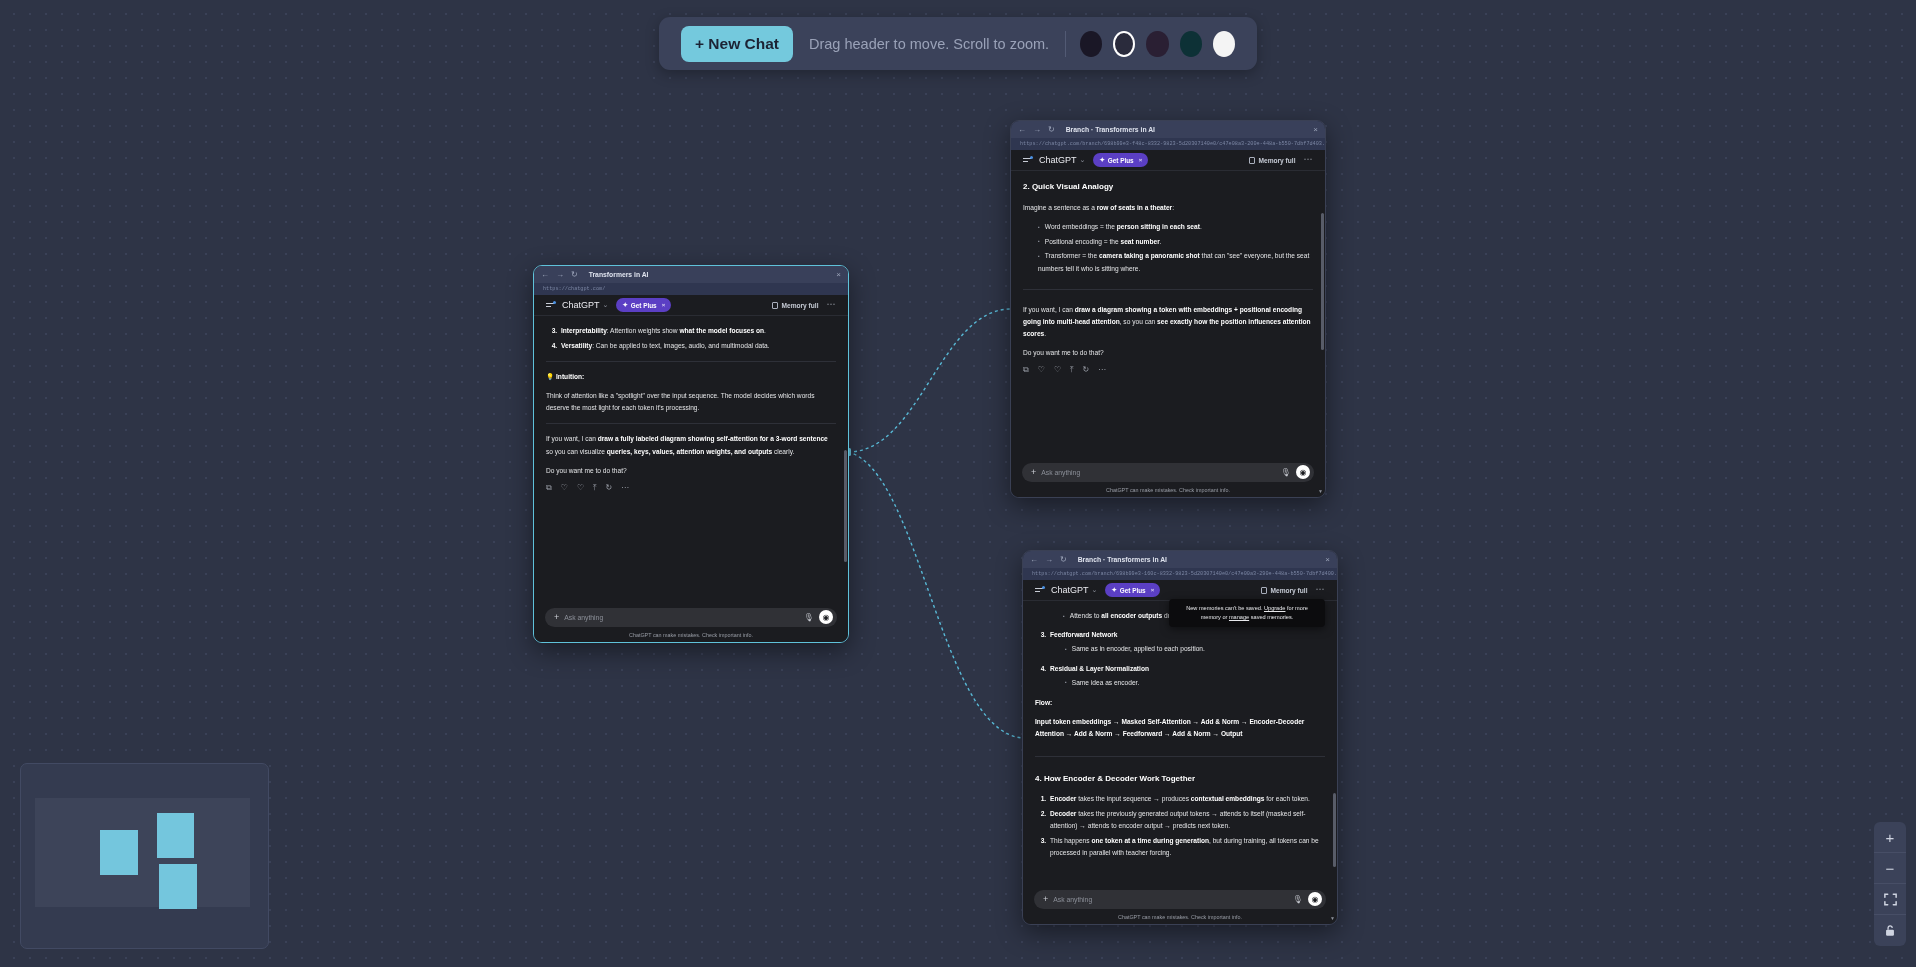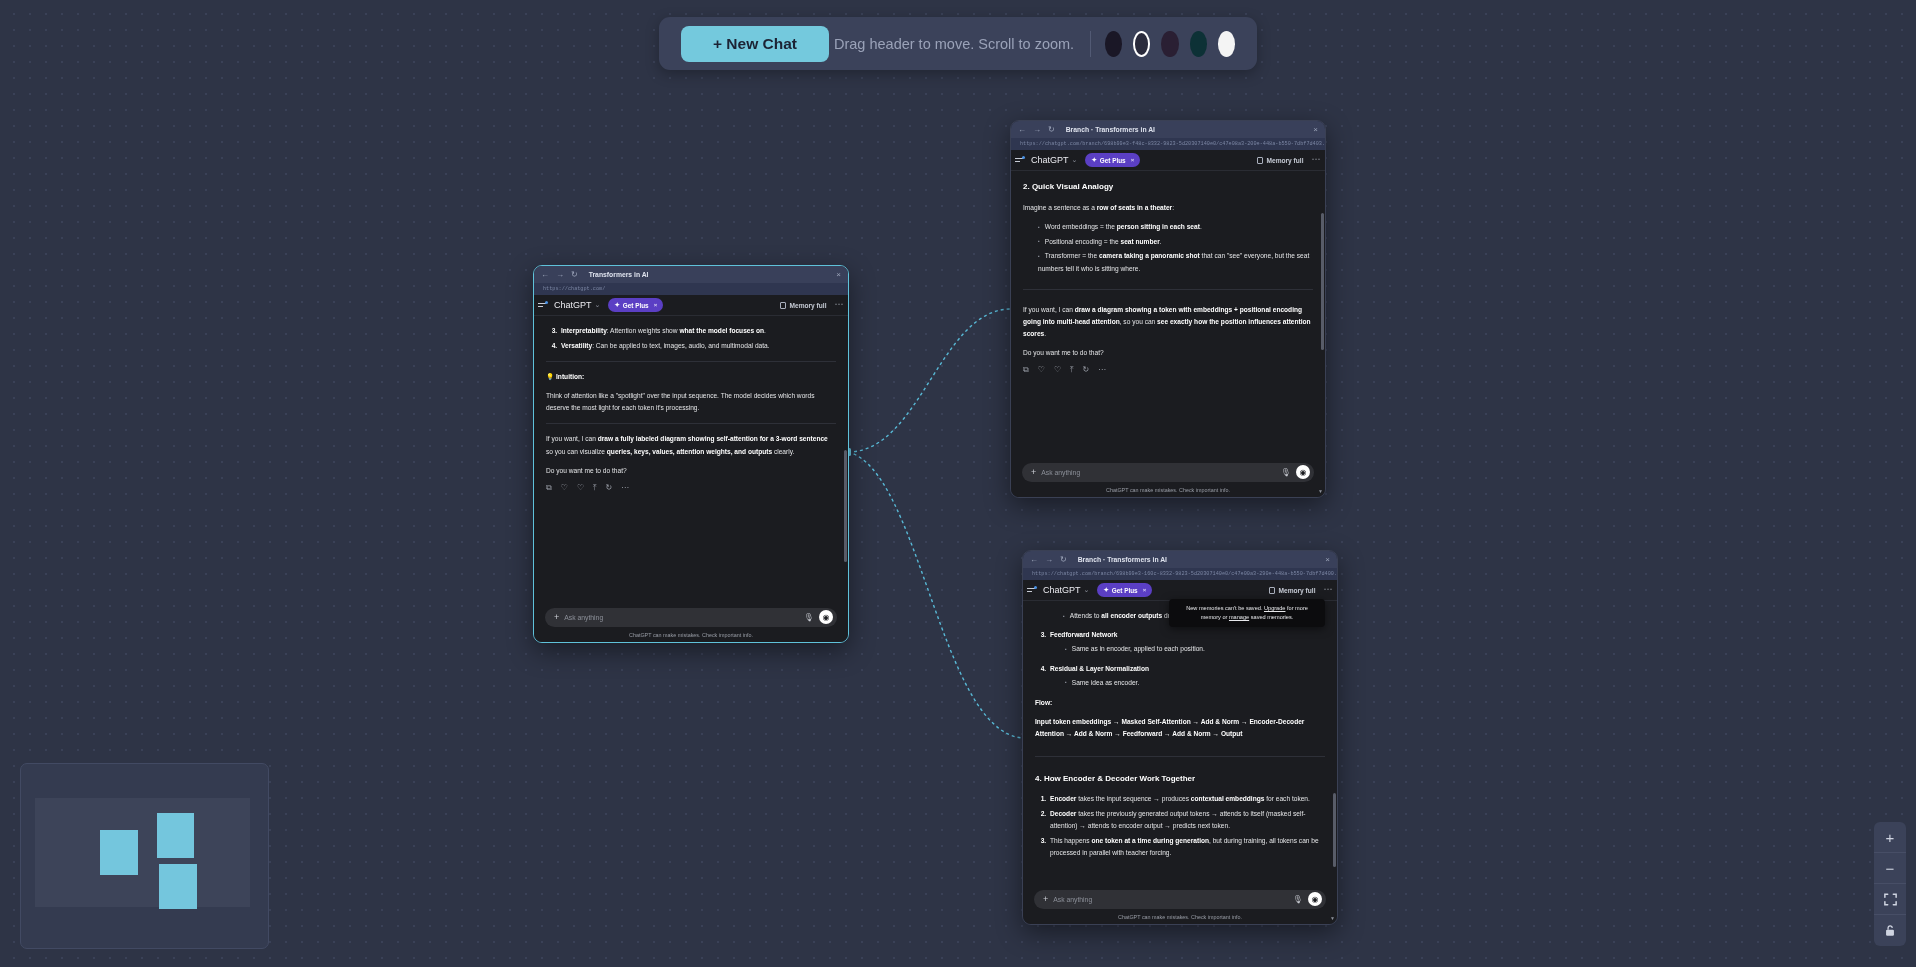--- a/index.html
+++ b/index.html
@@ -25,26 +25,26 @@
     background: #3b425a;
     border-radius: 11px;
     display: flex; align-items: center;
     padding: 0 22px;
     box-shadow: 0 4px 14px rgba(0,0,0,.28);
   }
   #new-chat-btn {
     background: #74c9dd; color: #1c2334;
     font-weight: bold; font-size: 15.5px;
     border: none; border-radius: 8px;
-    padding: 9px 32px; cursor: pointer;
+    padding: 9px 14px; cursor: pointer;
     white-space: nowrap;
   }
   #header-hint {
     color: #9aa2b8; font-size: 14.5px;
-    margin-left: 5px; white-space: nowrap;
+    margin-left: 16px; white-space: nowrap;
   }
   #swatch-div {
     width: 1px; height: 26px; background: #525a74;
     margin-left: 16px; margin-right: 14px;
   }
   .swatch {
     width: 26px; height: 26px; border-radius: 50%;
     margin-right: 11px; cursor: pointer;
     border: 2px solid transparent;
   }
@@ -75,21 +75,21 @@
   .tb-title { font-weight: bold; font-size: 6.8px; color: #dfe3ee; margin-left: 4px; }
   .tb-close { margin-left: auto; color: #9aa2b8; font-size: 8px; cursor: pointer; }
   .urlbar {
     height: 12px; background: #2f3650; flex: none;
     display: flex; align-items: center; padding: 0 9px;
     font-size: 5.2px; color: #7b86a3; overflow: hidden;
     white-space: nowrap; font-family: "Liberation Mono", monospace;
   }
   .chatbar {
     height: 21px; background: #1b1c20; flex: none;
-    display: flex; align-items: center; padding: 0 4px;
+    display: flex; align-items: center; padding: 0 12px;
     border-bottom: 1px solid #2a2c33;
   }
   .hamb { width: 9px; height: 9px; position: relative; margin-right: 7px; flex: none; }
   .hamb i { position: absolute; left: 0; height: 1.3px; background: #c9cdd6; display: block; }
   .hamb i:nth-child(1) { top: 2px; width: 8px; }
   .hamb i:nth-child(2) { top: 5px; width: 5px; }
   .hamb-dot { position: absolute; right: -1px; top: 0px; width: 3.2px; height: 3.2px; border-radius: 50%; background: #4a90e2; }
   .gpt-name { font-size: 9px; color: #ececf1; font-weight: 400; }
   .caret { color: #8e939e; font-size: 7px; margin-left: 3px; margin-right: 8px; }
   .plus-pill {

